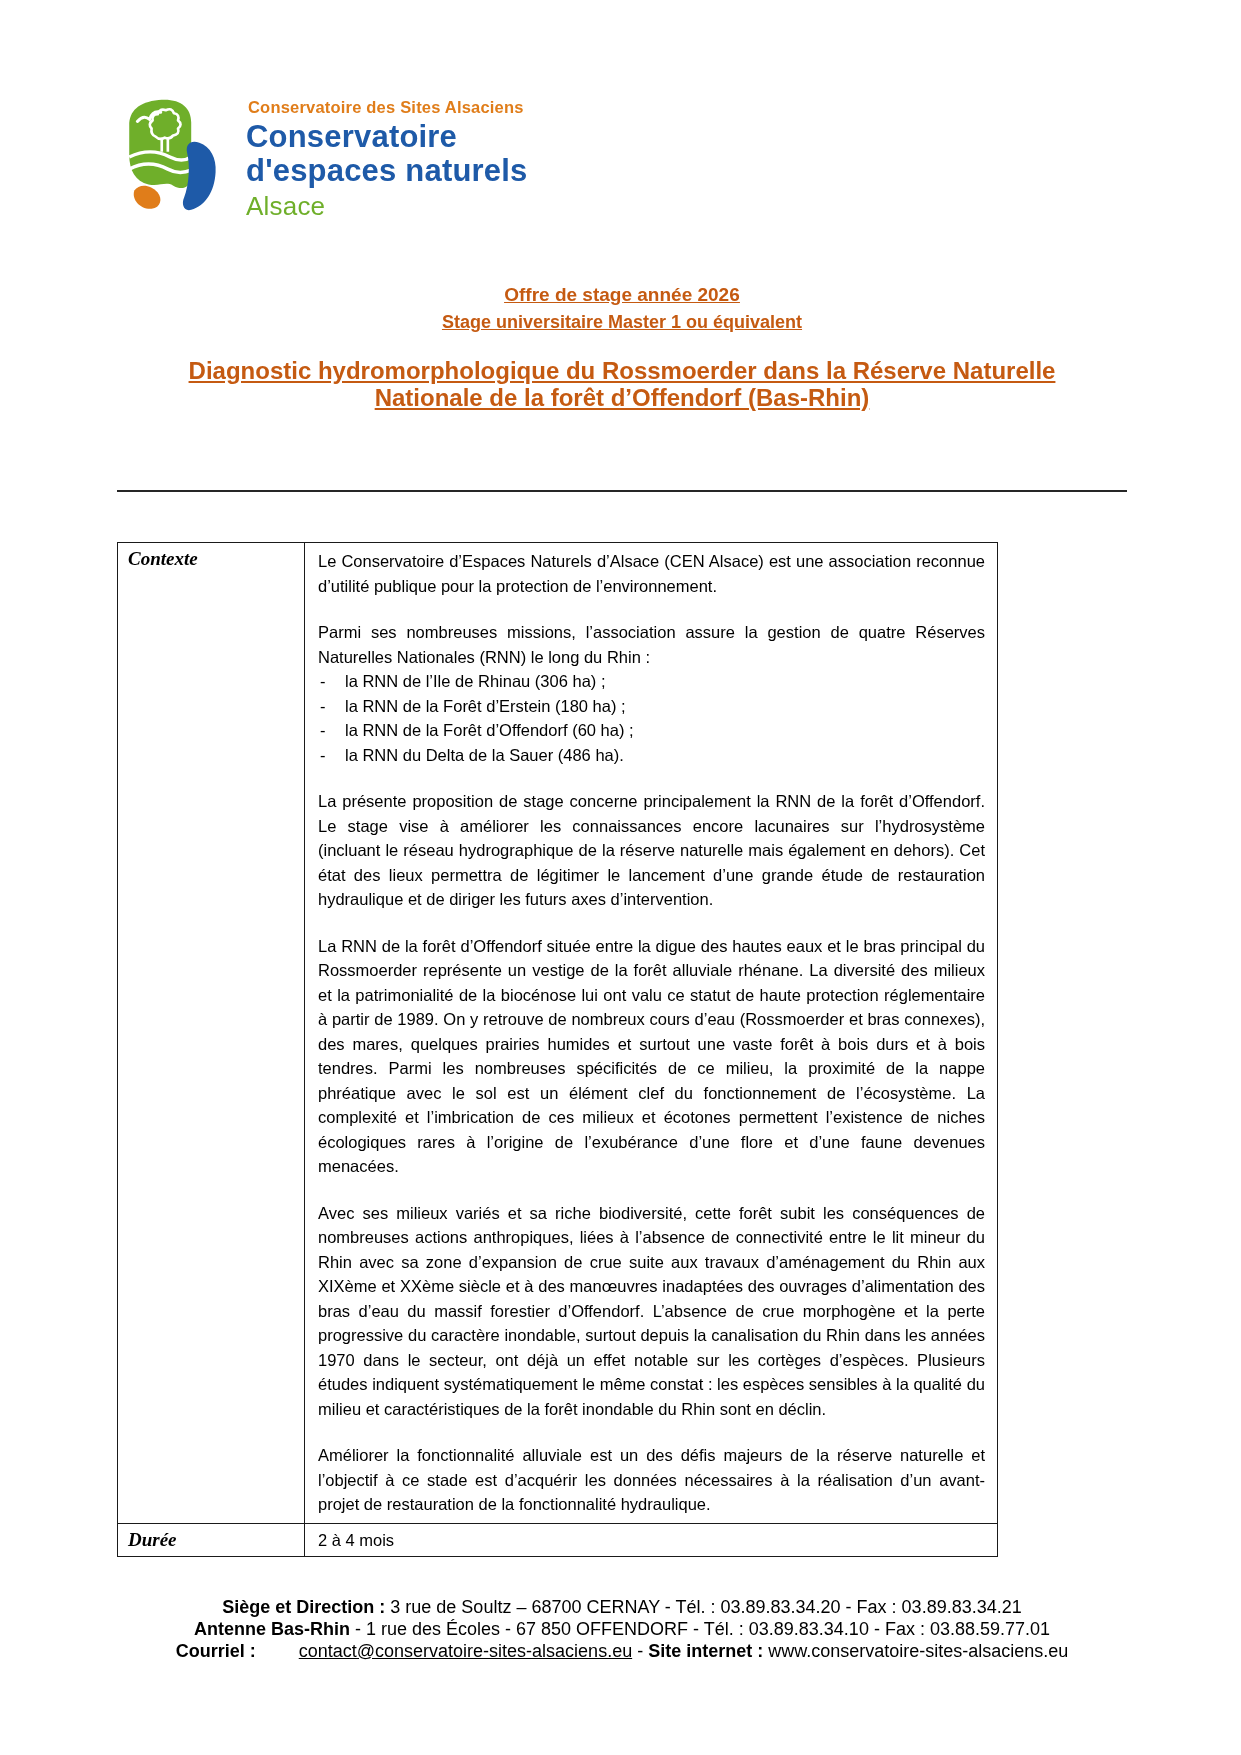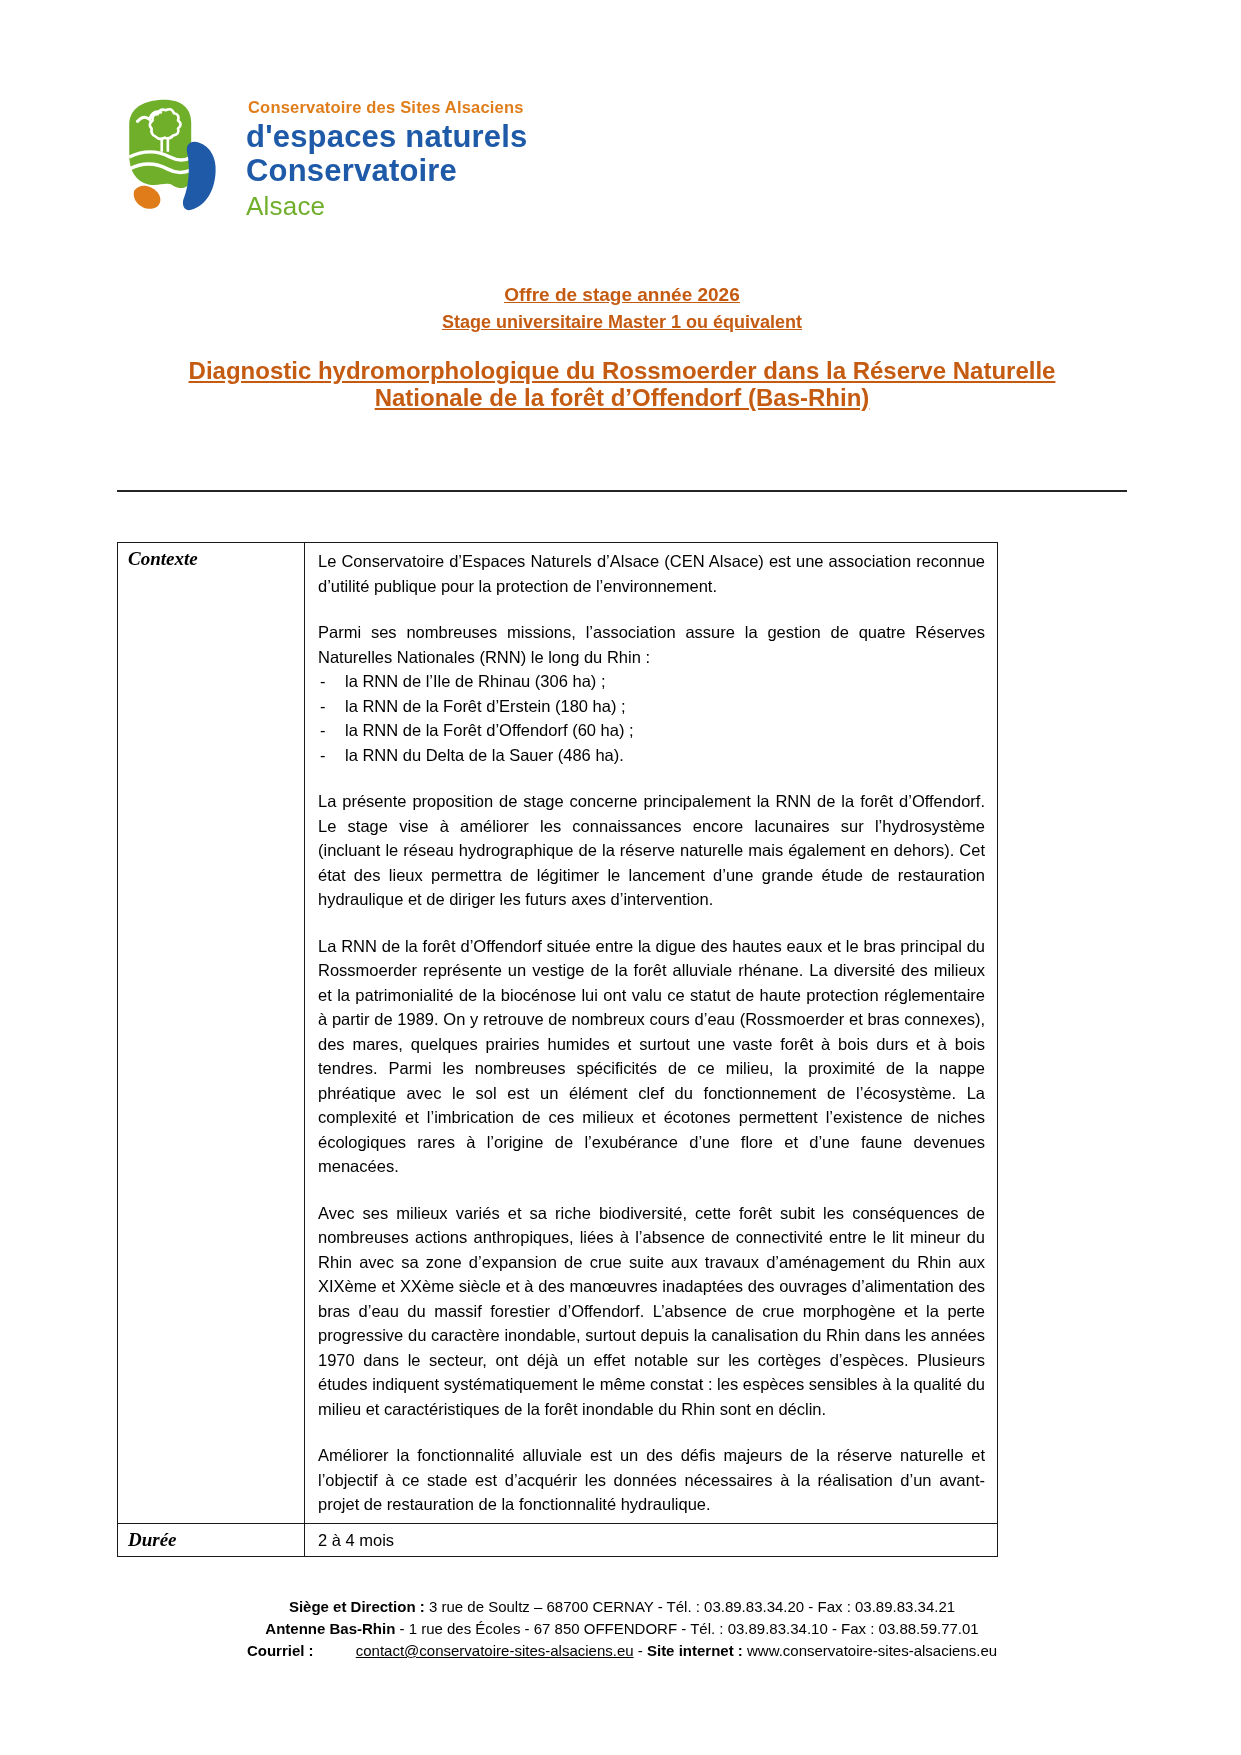--- a/index.html
+++ b/index.html
@@ -32,21 +32,21 @@
   .content-cell{padding:6px 12px 6px 13px;font-size:16.5px;line-height:24.5px;text-align:justify;margin-left:35px;}
   .content-cell p{margin:0 0 22px;}
   .content-cell p.tight{margin:0;}
   .context-list{list-style:none;margin:0 0 22px;padding:0;}
   .context-list li{display:flex;}
   .context-list .dash{flex:0 0 25px;padding-left:2px;}
   .duree-value{padding:4px 13px;font-size:16.5px;line-height:24px;}
 
   
   .footer{position:absolute;left:117px;top:1596px;width:1010px;text-align:center;
-          font-size:15px;line-height:22px;color:#000;}
+          font-size:18px;line-height:22px;color:#000;}
   .footer b{font-weight:bold;}
   .email{color:#000;text-decoration:underline;cursor:pointer;margin-left:38px;}
 </style>
 </head>
 <body>
 
 <div class="page">
 
   <header class="logo">
     <div class="logo-graphic">
@@ -63,22 +63,22 @@
         <path d="M7,60 Q28,50 47,60 Q59,66 68,60" fill="none" stroke="#fff" stroke-width="3.4"></path>
         <path d="M7,72 Q26,62 45,72 Q56,78 68,73" fill="none" stroke="#fff" stroke-width="3.4"></path>
 
         <path style="fill:var(--logo-orange)" d="M12,93 C17,86 28,87 35,95 C40,101 38,110 29,111 C18,112 9,102 12,93 Z"></path>
 
         <path style="fill:var(--logo-blue)" d="M76,46 C87,50 93,61 92,75 C91,94 82,108 68,112 C61,114 58,107 61,100 C66,87 67,68 64,56 C62,47 68,43 76,46 Z"></path>
       </svg>
     </div>
     <div class="logo-text">
       <div class="logo-tagline">Conservatoire des Sites Alsaciens</div>
+      <div class="logo-name">Conservatoire</div>
       <div class="logo-name">d'espaces naturels</div>
-      <div class="logo-name">Conservatoire</div>
       <div class="logo-region">Alsace</div>
     </div>
   </header>
 
   <section class="titles">
     <p class="title-offer">Offre de stage année 2026</p>
     <p class="title-level">Stage universitaire Master 1 ou équivalent</p>
     <h1 class="title-subject">Diagnostic hydromorphologique du Rossmoerder dans la Réserve Naturelle Nationale de la forêt d’Offendorf (Bas-Rhin)</h1>
   </section>
 

